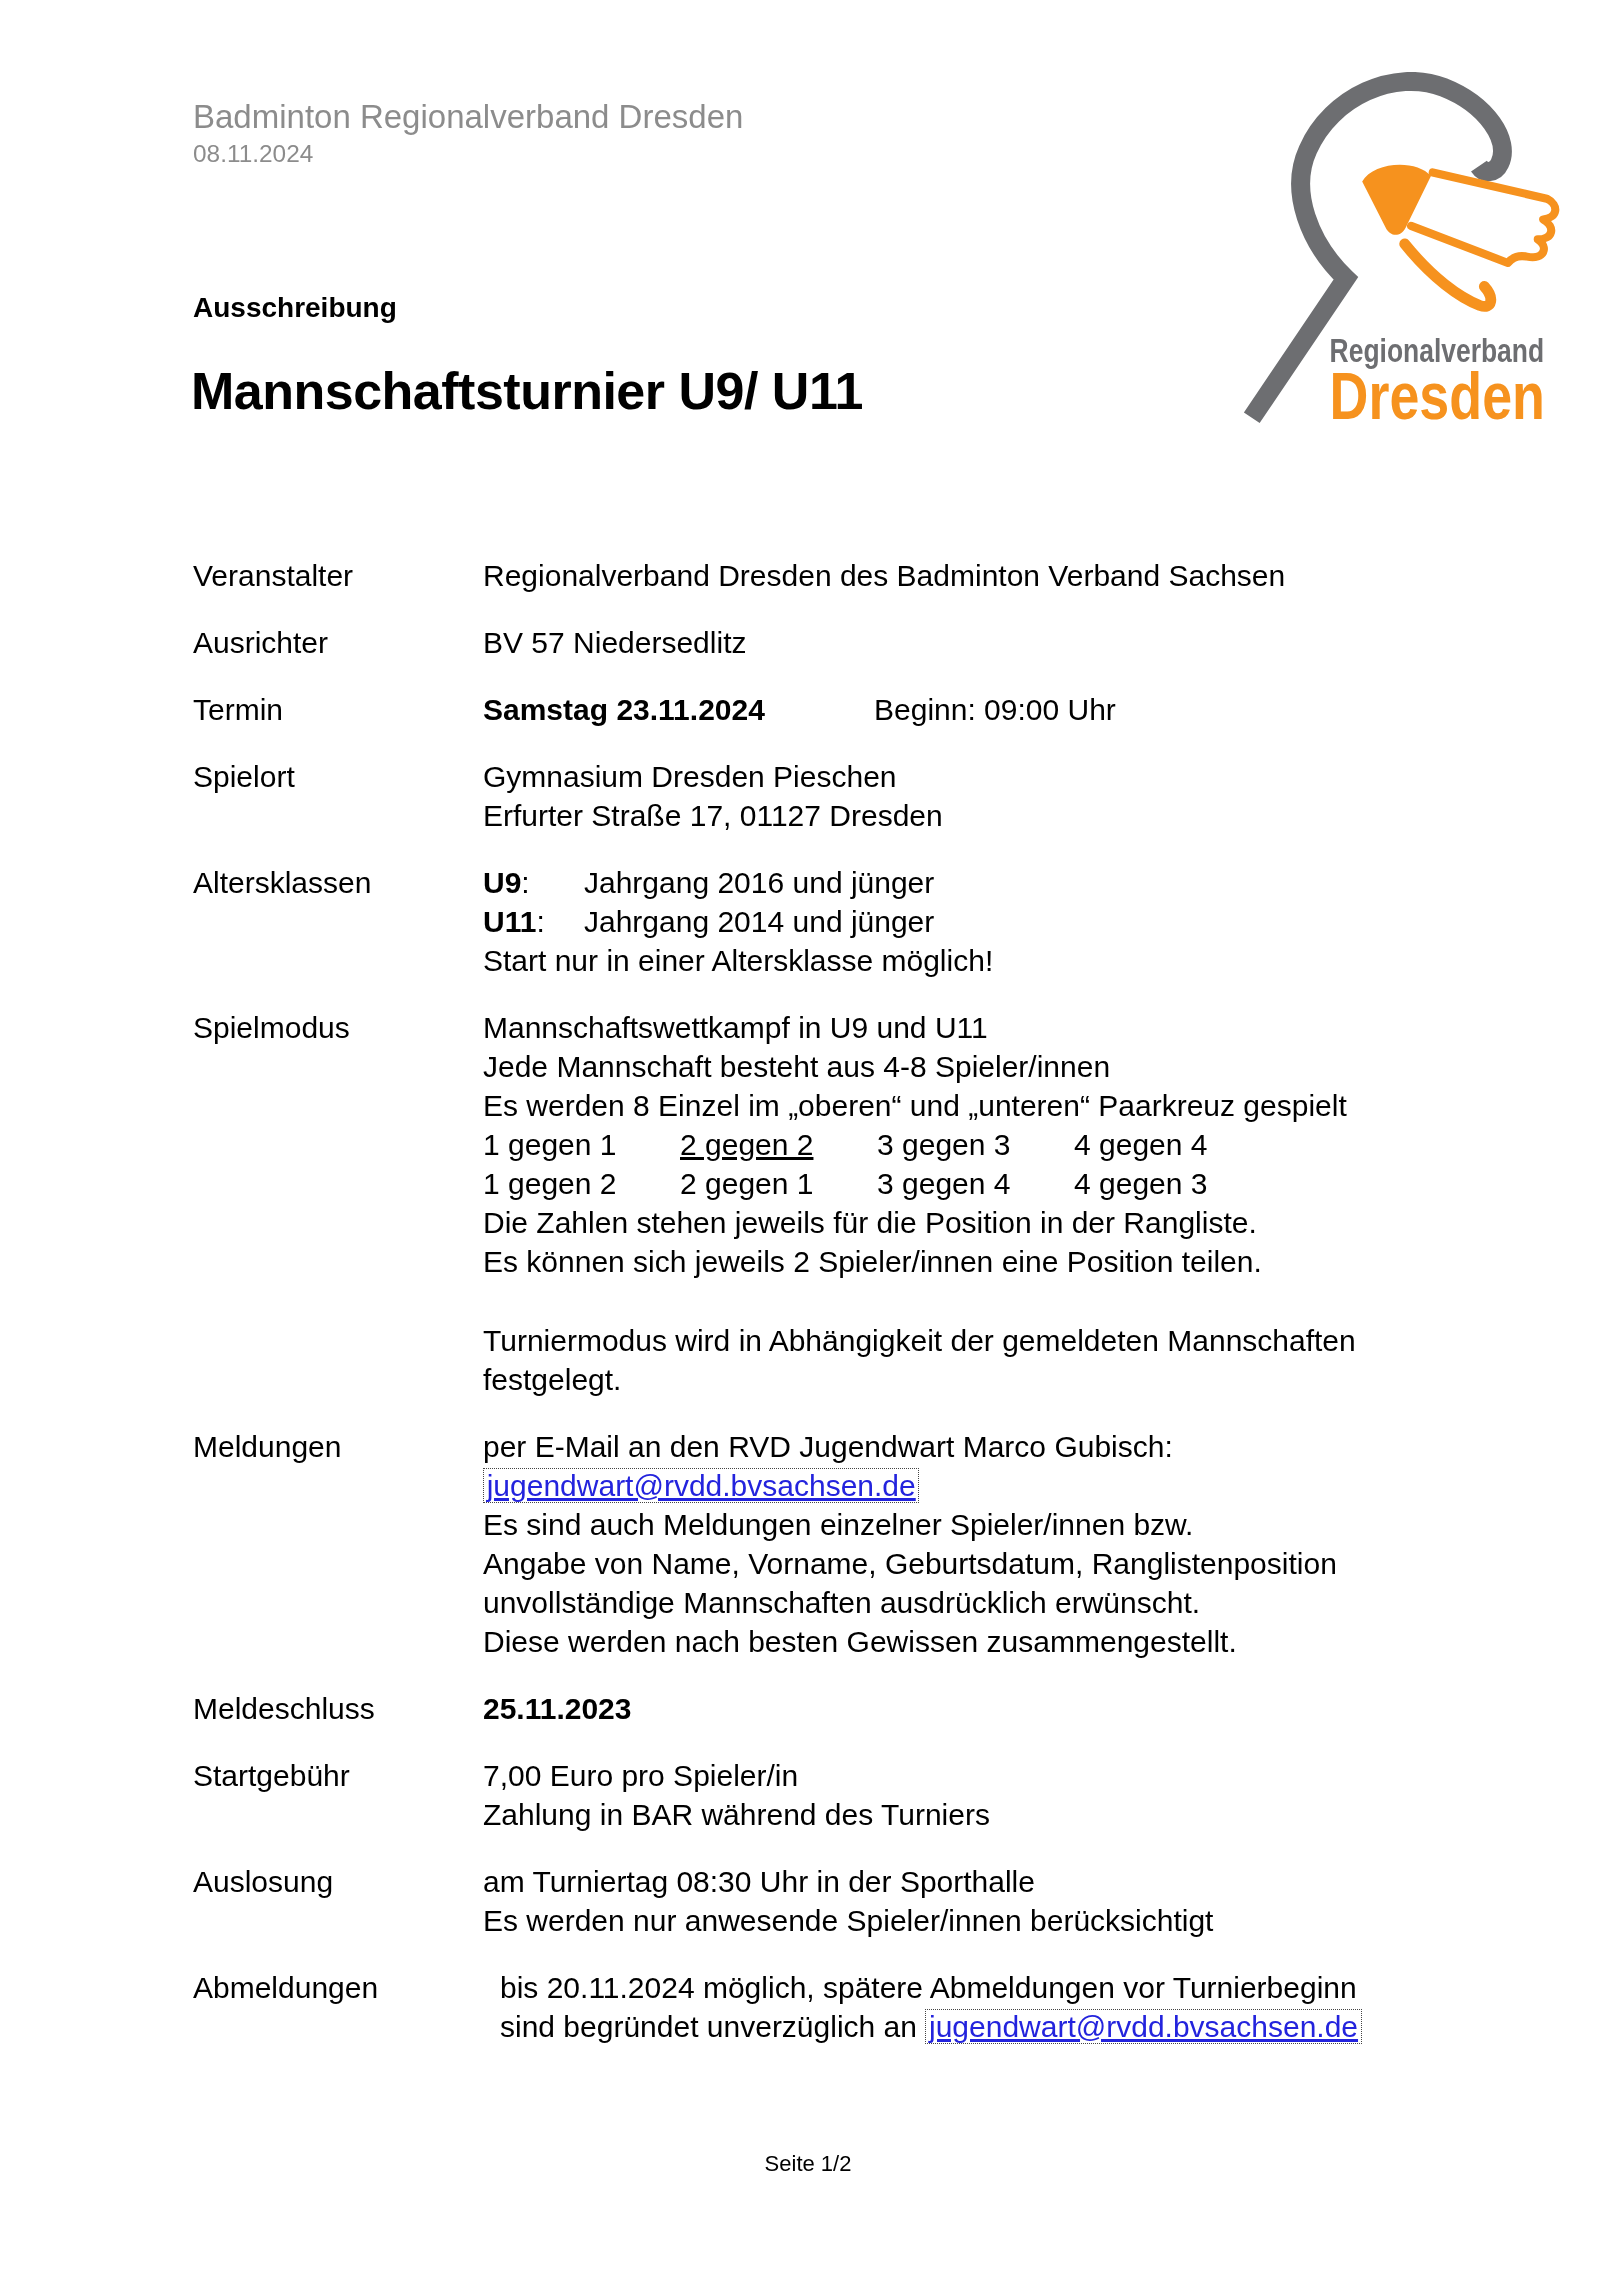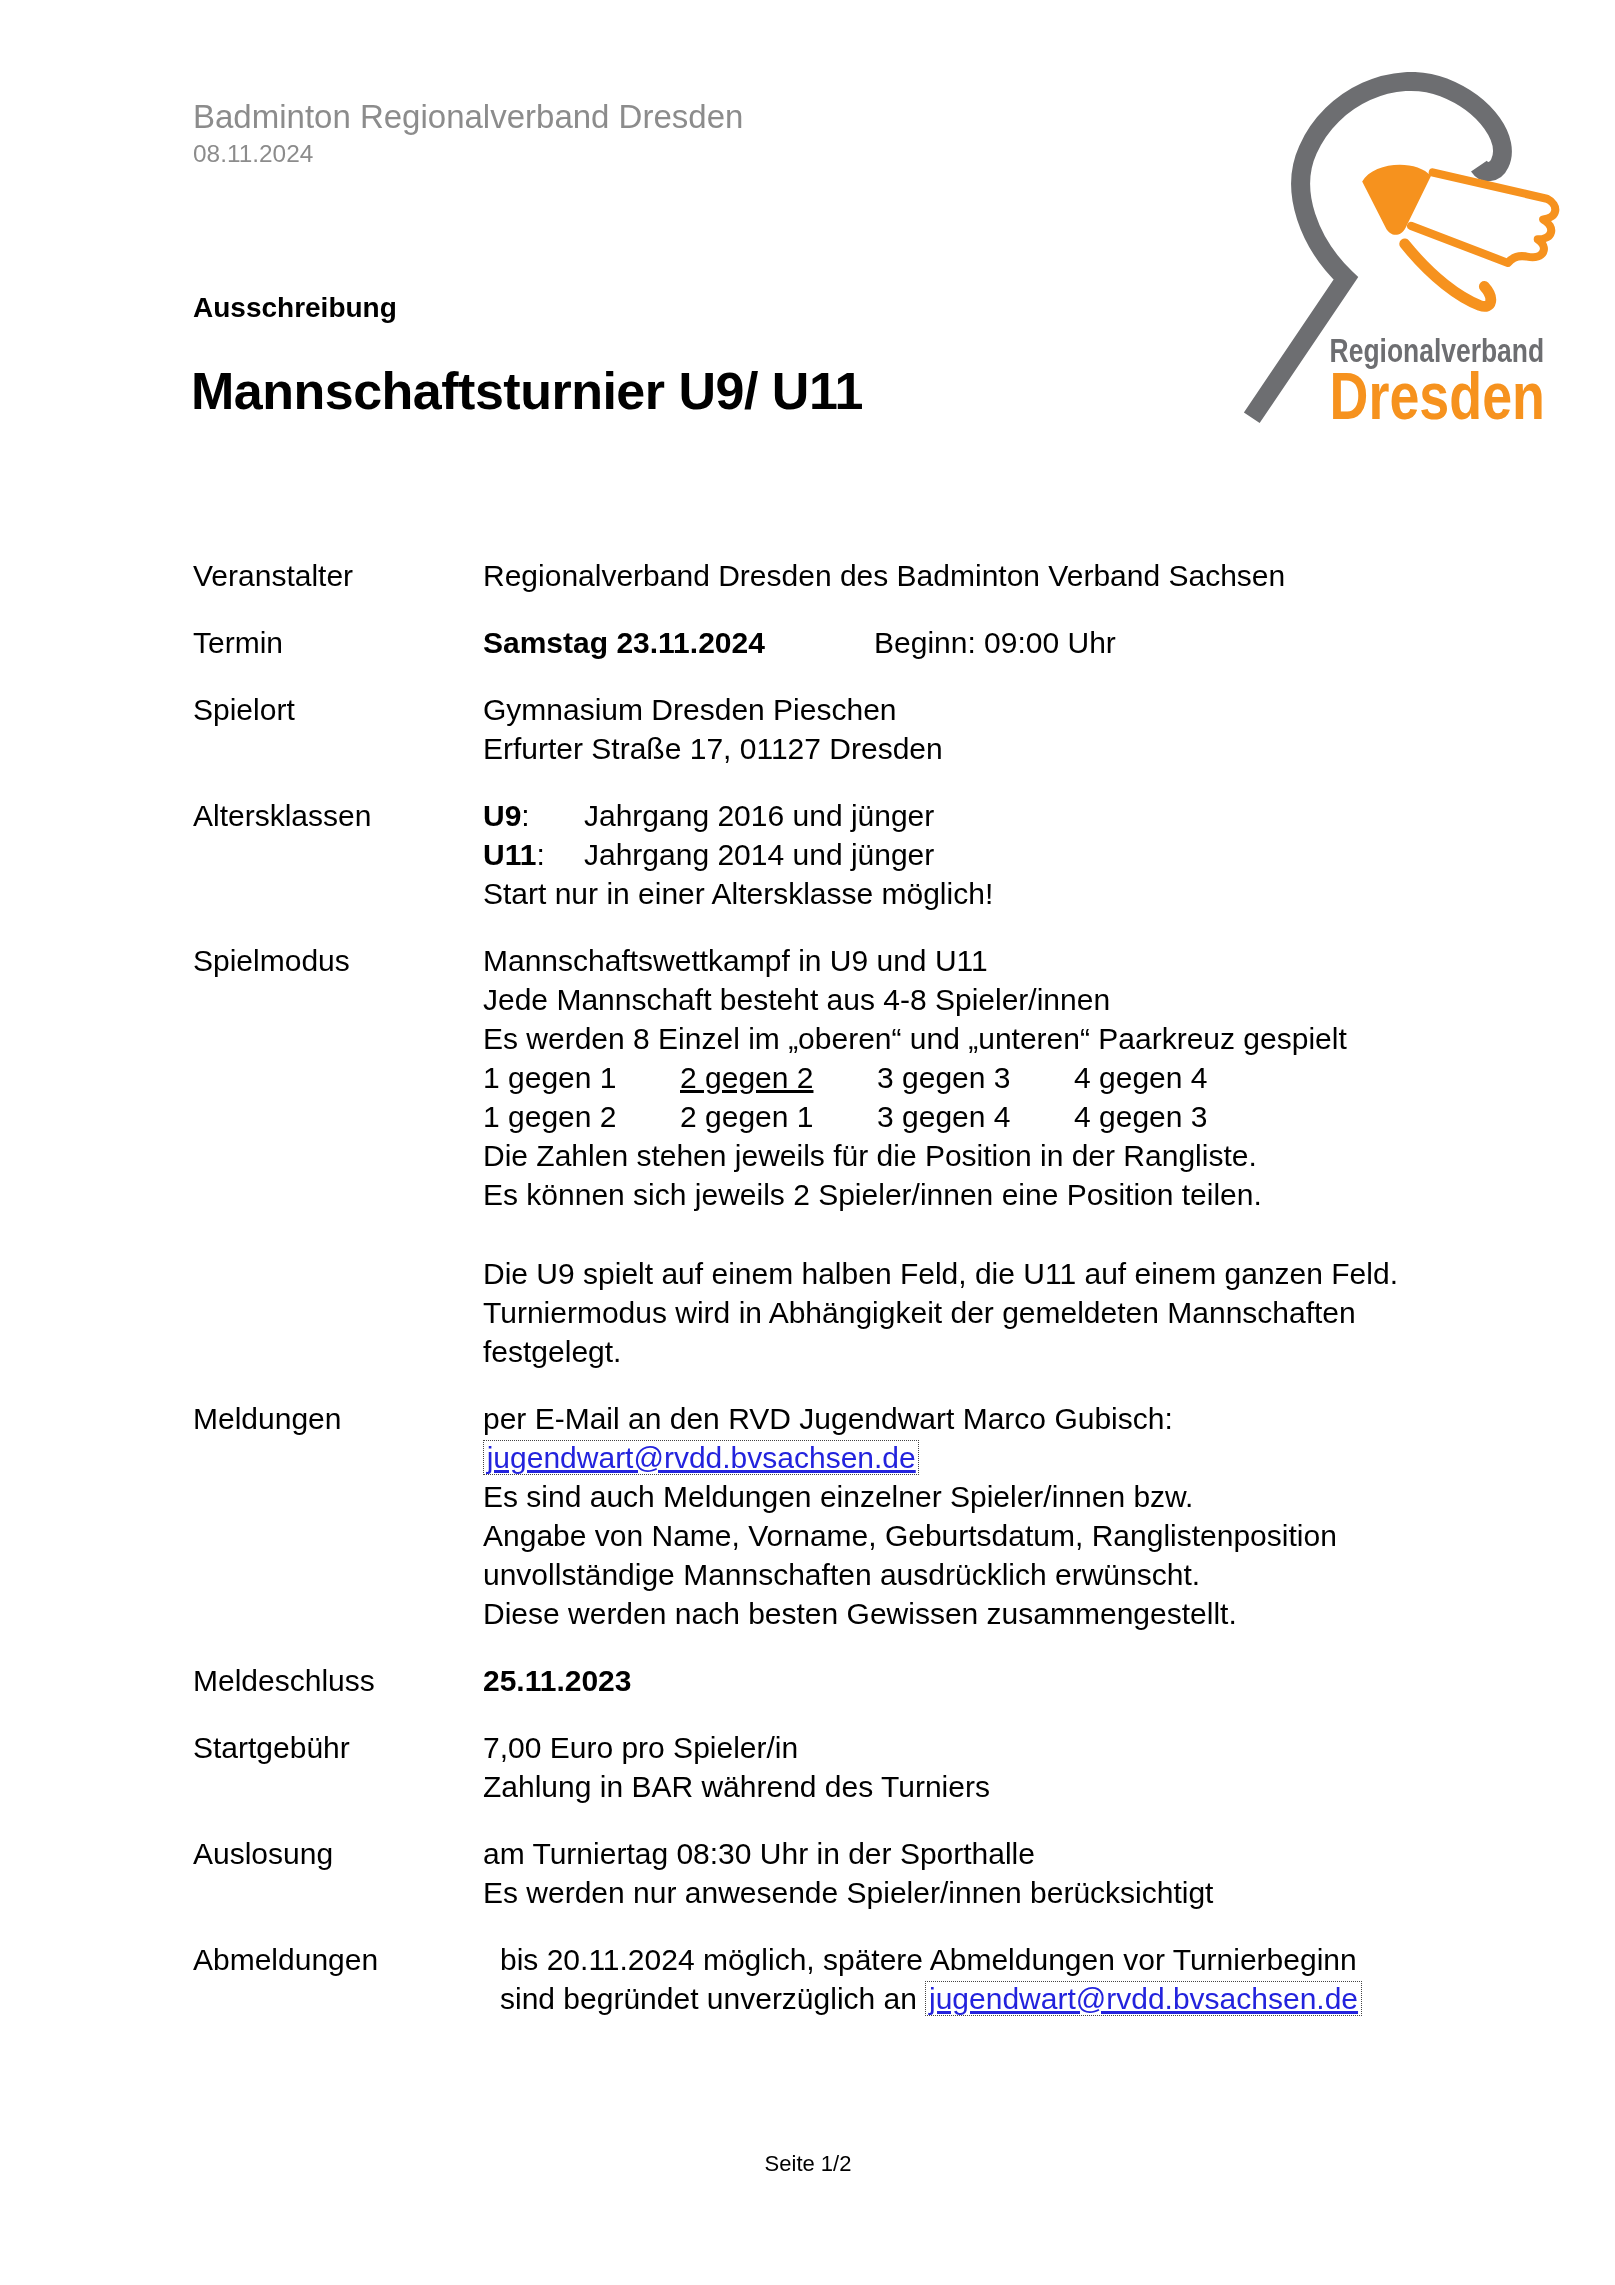--- a/index.html
+++ b/index.html
@@ -88,20 +88,26 @@
   <div class="title">Mannschaftsturnier U9/ U11</div>
 
   <div class="rows">
       <div class="row">
         <div class="label">Veranstalter</div>
         <div class="value">
           <div class="vline"><span class="seg">Regionalverband Dresden des Badminton Verband Sachsen</span></div>
         </div>
       </div>
       <div class="row">
+        <div class="label">Ausrichter</div>
+        <div class="value">
+          <div class="vline"><span class="seg">BV 57 Niedersedlitz</span></div>
+        </div>
+      </div>
+      <div class="row">
         <div class="label">Termin</div>
         <div class="value">
           <div class="vline"><span class="seg fixed bold" style="width: 391px;">Samstag 23.11.2024</span><span class="seg">Beginn: 09:00 Uhr</span></div>
         </div>
       </div>
       <div class="row">
         <div class="label">Spielort</div>
         <div class="value">
           <div class="vline"><span class="seg">Gymnasium Dresden Pieschen</span></div>
           <div class="vline"><span class="seg">Erfurter Straße 17, 01127 Dresden</span></div>
@@ -119,21 +125,20 @@
         <div class="label">Spielmodus</div>
         <div class="value">
           <div class="vline"><span class="seg">Mannschaftswettkampf in U9 und U11</span></div>
           <div class="vline"><span class="seg">Jede Mannschaft besteht aus 4-8 Spieler/innen</span></div>
           <div class="vline"><span class="seg">Es werden 8 Einzel im „oberen“ und „unteren“ Paarkreuz gespielt</span></div>
           <div class="vline"><span class="seg fixed" style="width: 197px;">1 gegen 1</span><span class="seg fixed" style="width: 197px; text-decoration: underline;">2 gegen 2</span><span class="seg fixed" style="width: 197px;">3 gegen 3</span><span class="seg">4 gegen 4</span></div>
           <div class="vline"><span class="seg fixed" style="width: 197px;">1 gegen 2</span><span class="seg fixed" style="width: 197px;">2 gegen 1</span><span class="seg fixed" style="width: 197px;">3 gegen 4</span><span class="seg">4 gegen 3</span></div>
           <div class="vline"><span class="seg">Die Zahlen stehen jeweils für die Position in der Rangliste.</span></div>
           <div class="vline"><span class="seg">Es können sich jeweils 2 Spieler/innen eine Position teilen.</span></div>
           <div class="spacer" style="height: 40px;"></div>
-          <div class="vline"><span class="seg">Die U9 spielt auf einem halben Feld, die U11 auf einem ganzen Feld.</span></div>
           <div class="vline"><span class="seg">Turniermodus wird in Abhängigkeit der gemeldeten Mannschaften</span></div>
           <div class="vline"><span class="seg">festgelegt.</span></div>
         </div>
       </div>
       <div class="row">
         <div class="label">Meldungen</div>
         <div class="value">
           <div class="vline"><span class="seg">per E-Mail an den RVD Jugendwart Marco Gubisch:</span></div>
           <div class="vline"><span class="seg link">jugendwart@rvdd.bvsachsen.de</span></div>
           <div class="vline"><span class="seg">Es sind auch Meldungen einzelner Spieler/innen bzw.</span></div>

